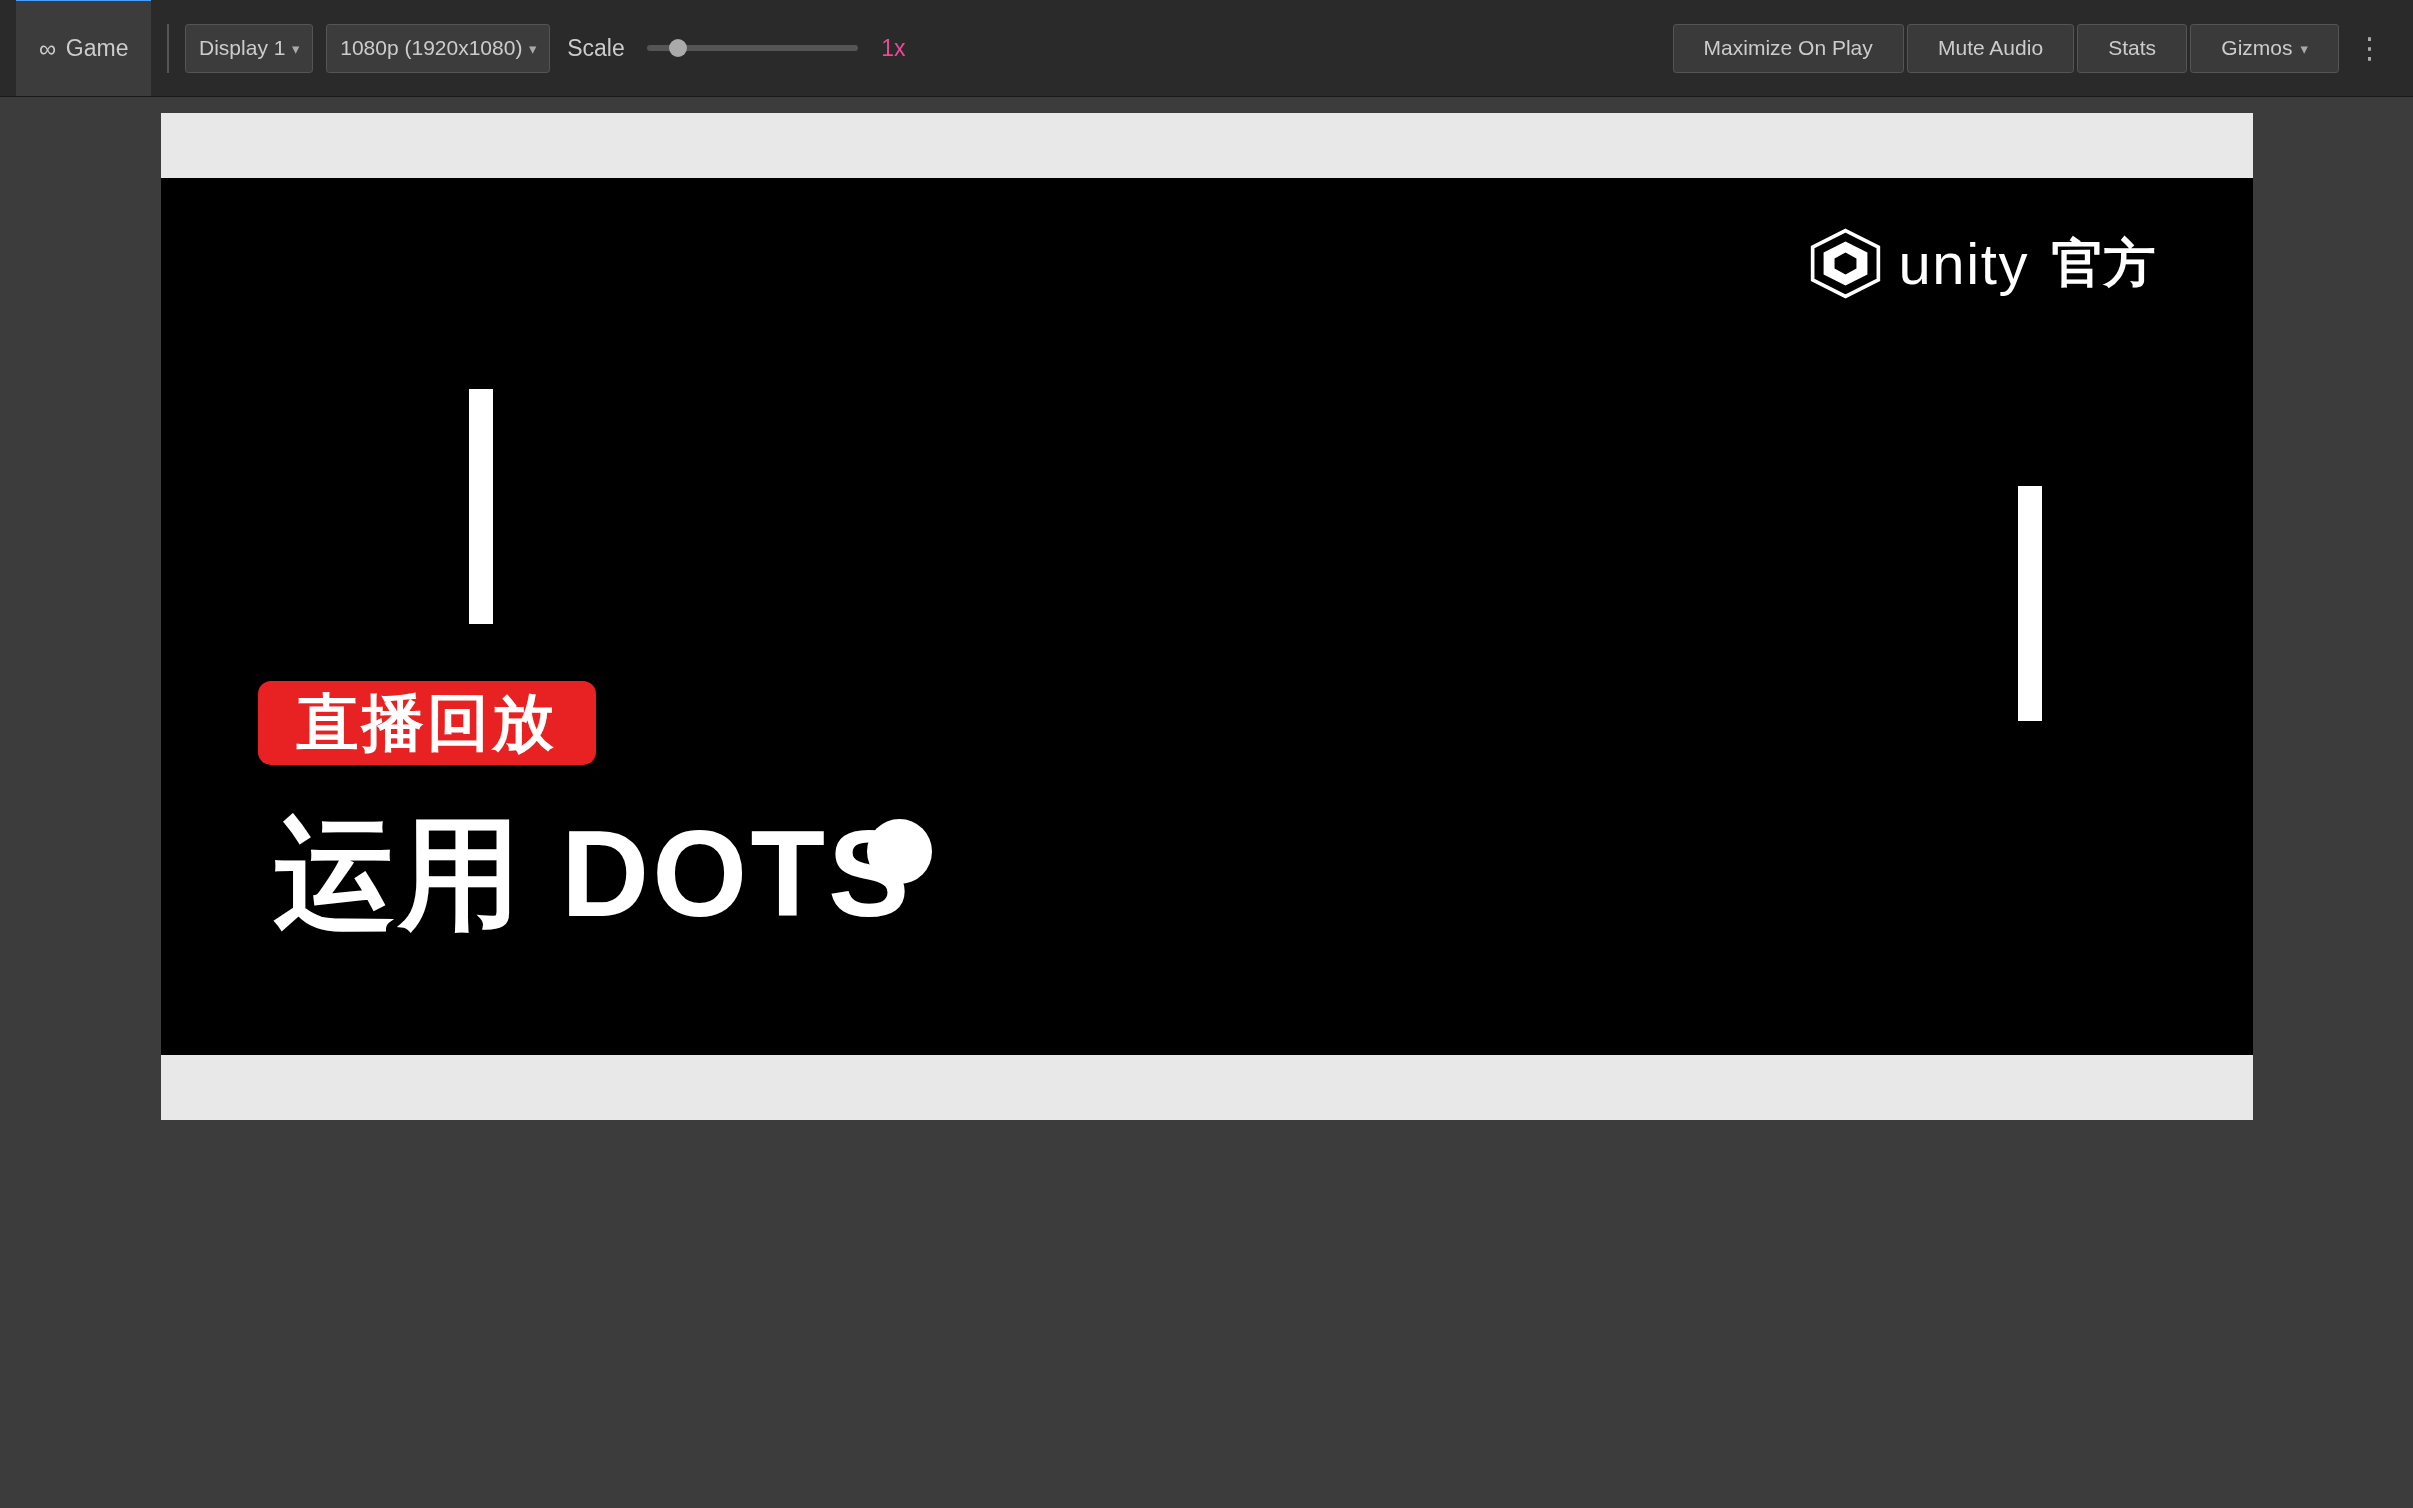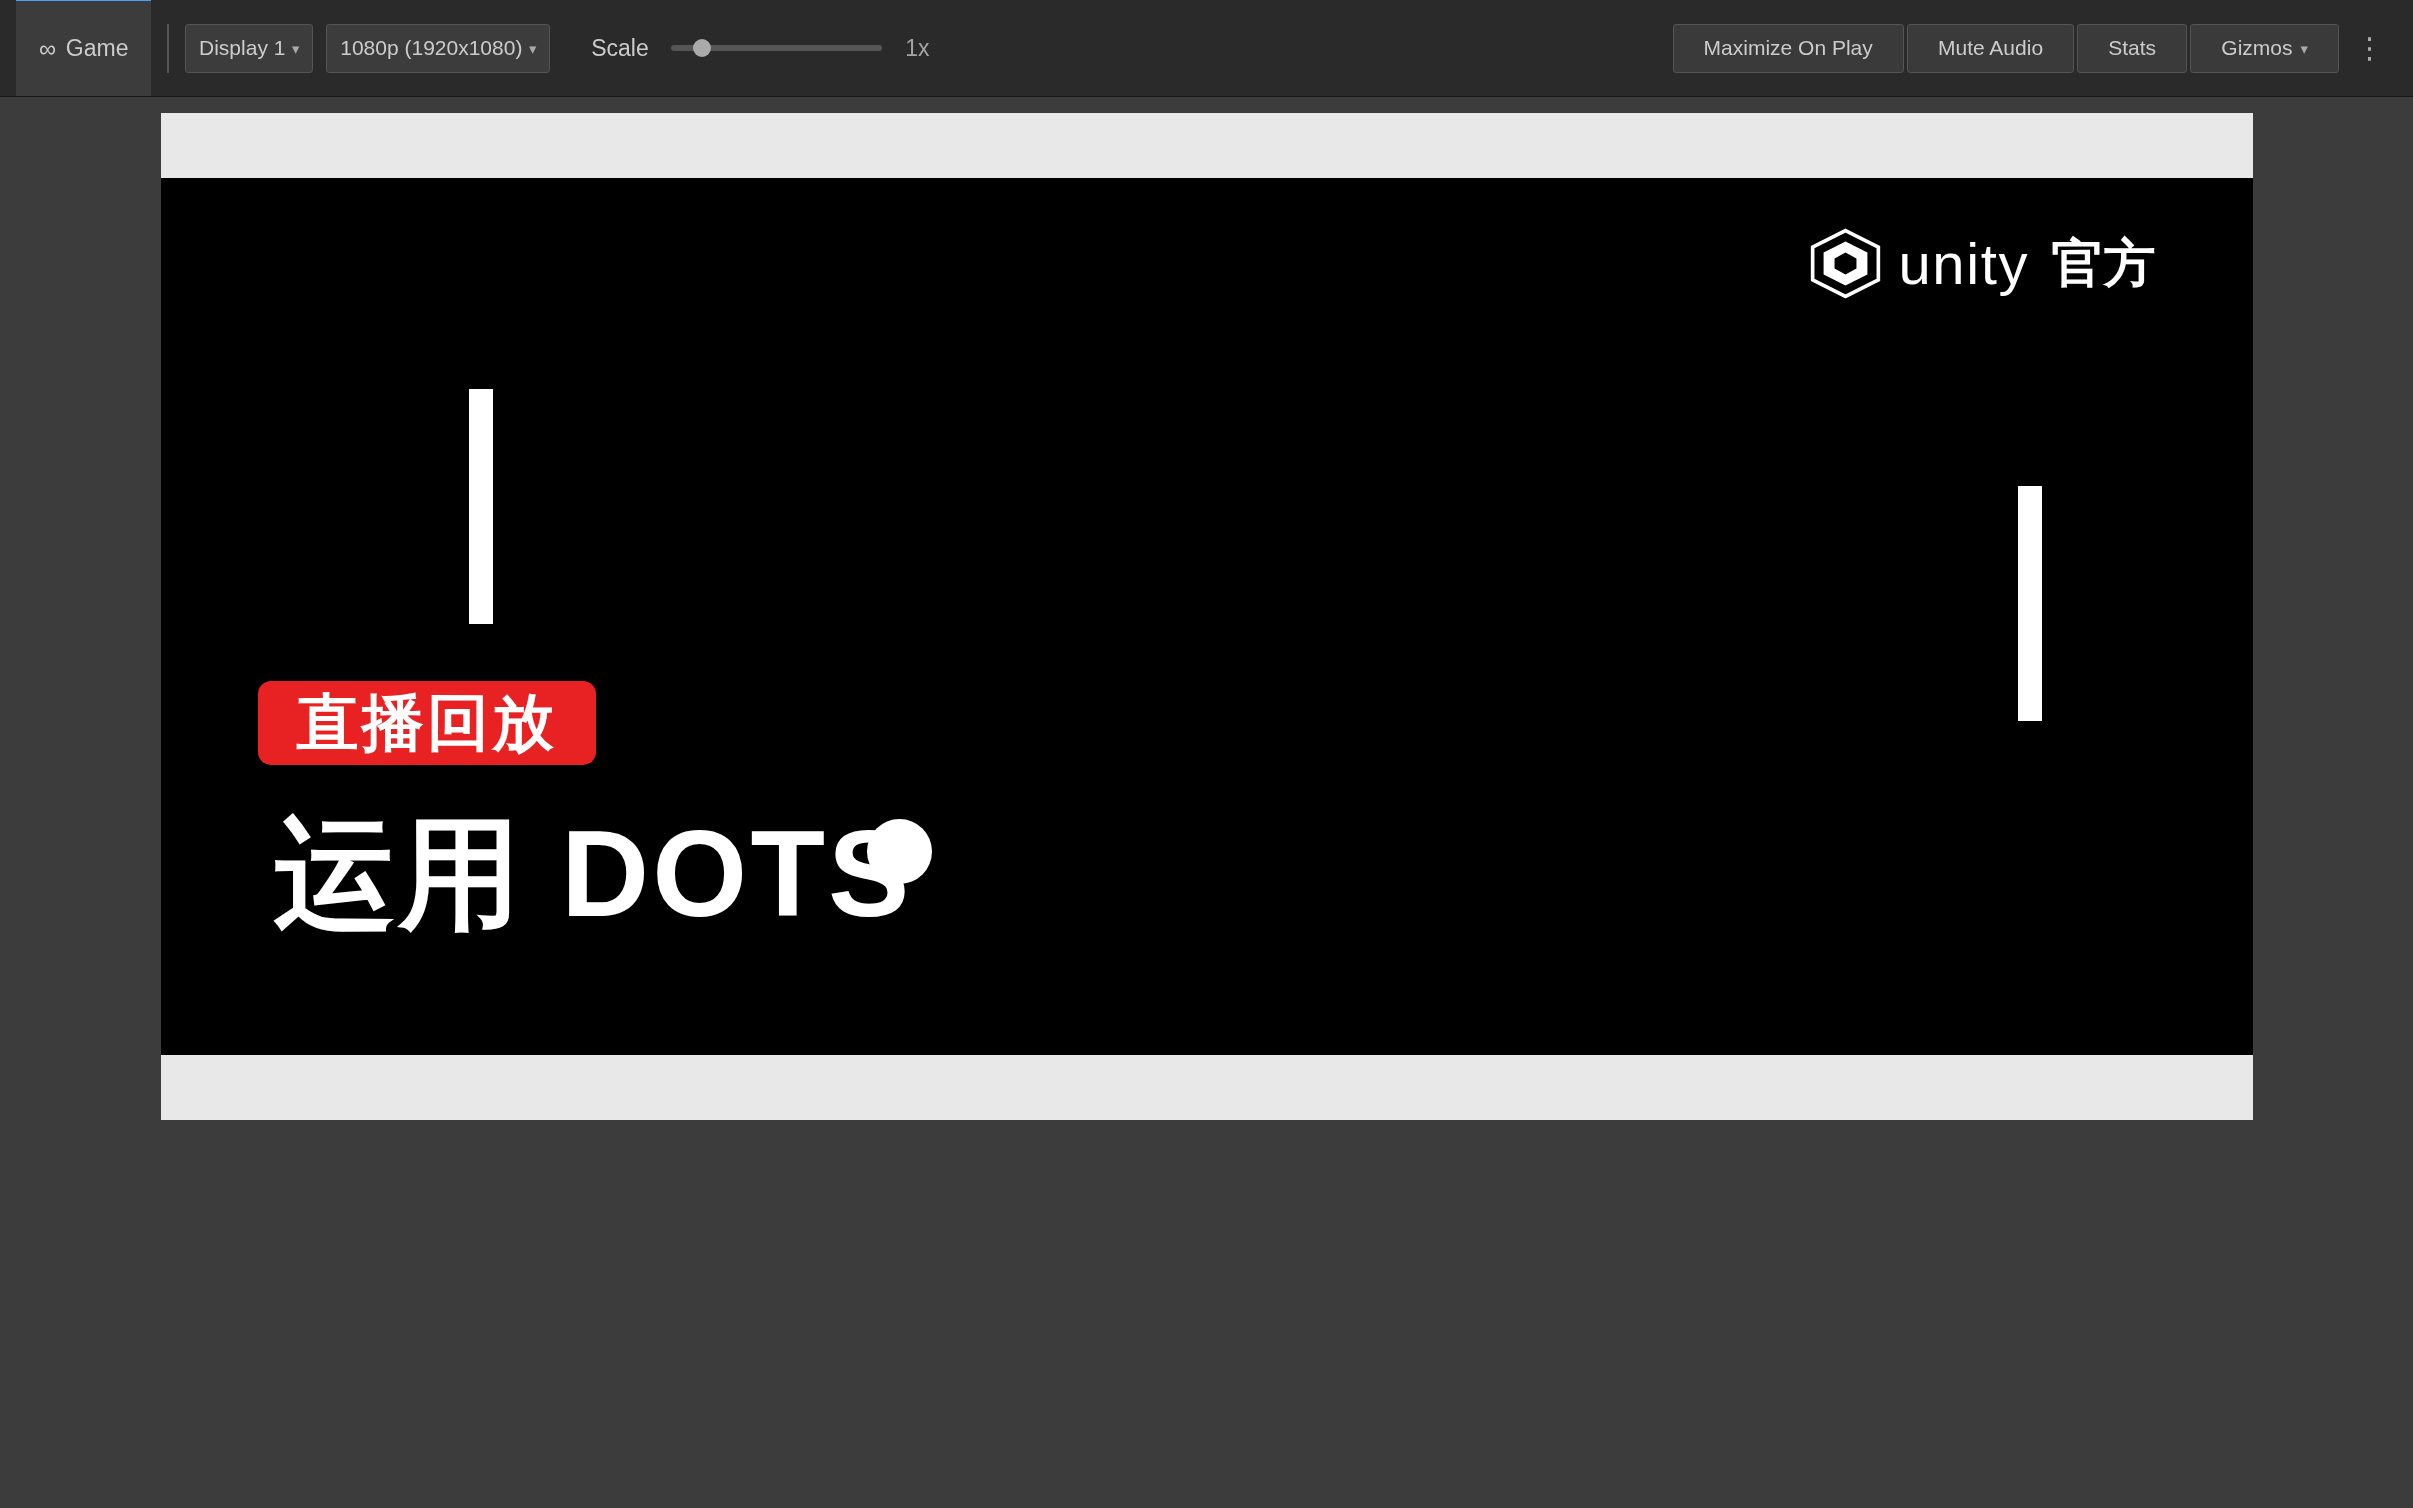--- a/index.html
+++ b/index.html
@@ -76,21 +76,21 @@
     }
 
     .chevron {
       font-size: 14.6px;
       color: #aaa;
     }
 
     .scale-label {
       color: #ccc;
       font-size: 23px;
-      margin-left: 28px;
+      margin-left: 4px;
     }
 
     .scale-track {
       width: 211px;
       height: 6.5px;
       background: #555;
       border-radius: 3.2px;
       position: relative;
       margin: 0 9.7px;
     }
@@ -100,21 +100,21 @@
       height: 18px;
       background: #aaa;
       border-radius: 50%;
       position: absolute;
       top: 50%;
       left: 10%;
       transform: translateY(-50%);
     }
 
     .scale-value {
-      color: #a3a3a3;
+      color: #ec4899;
       font-size: 23px;
     }
 
     .toolbar-right {
       display: flex;
       align-items: center;
       gap: 3.2px;
       margin-left: auto;
     }
 

